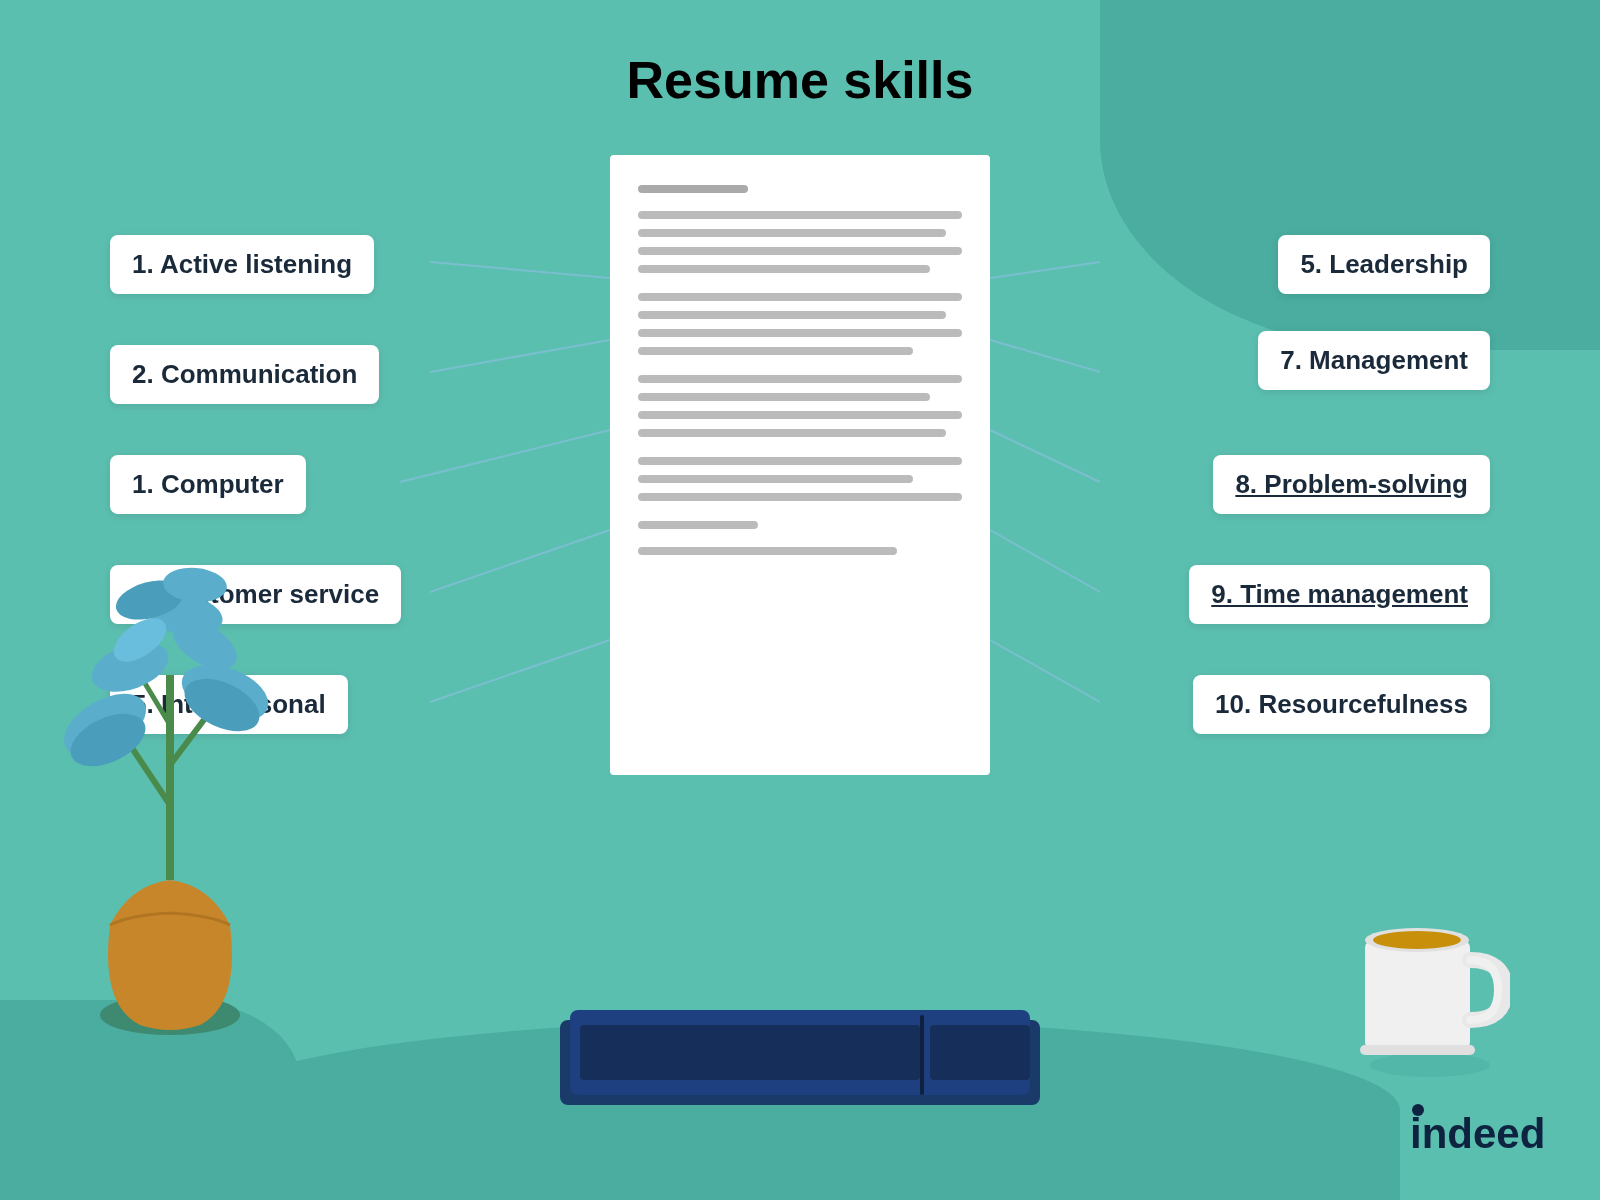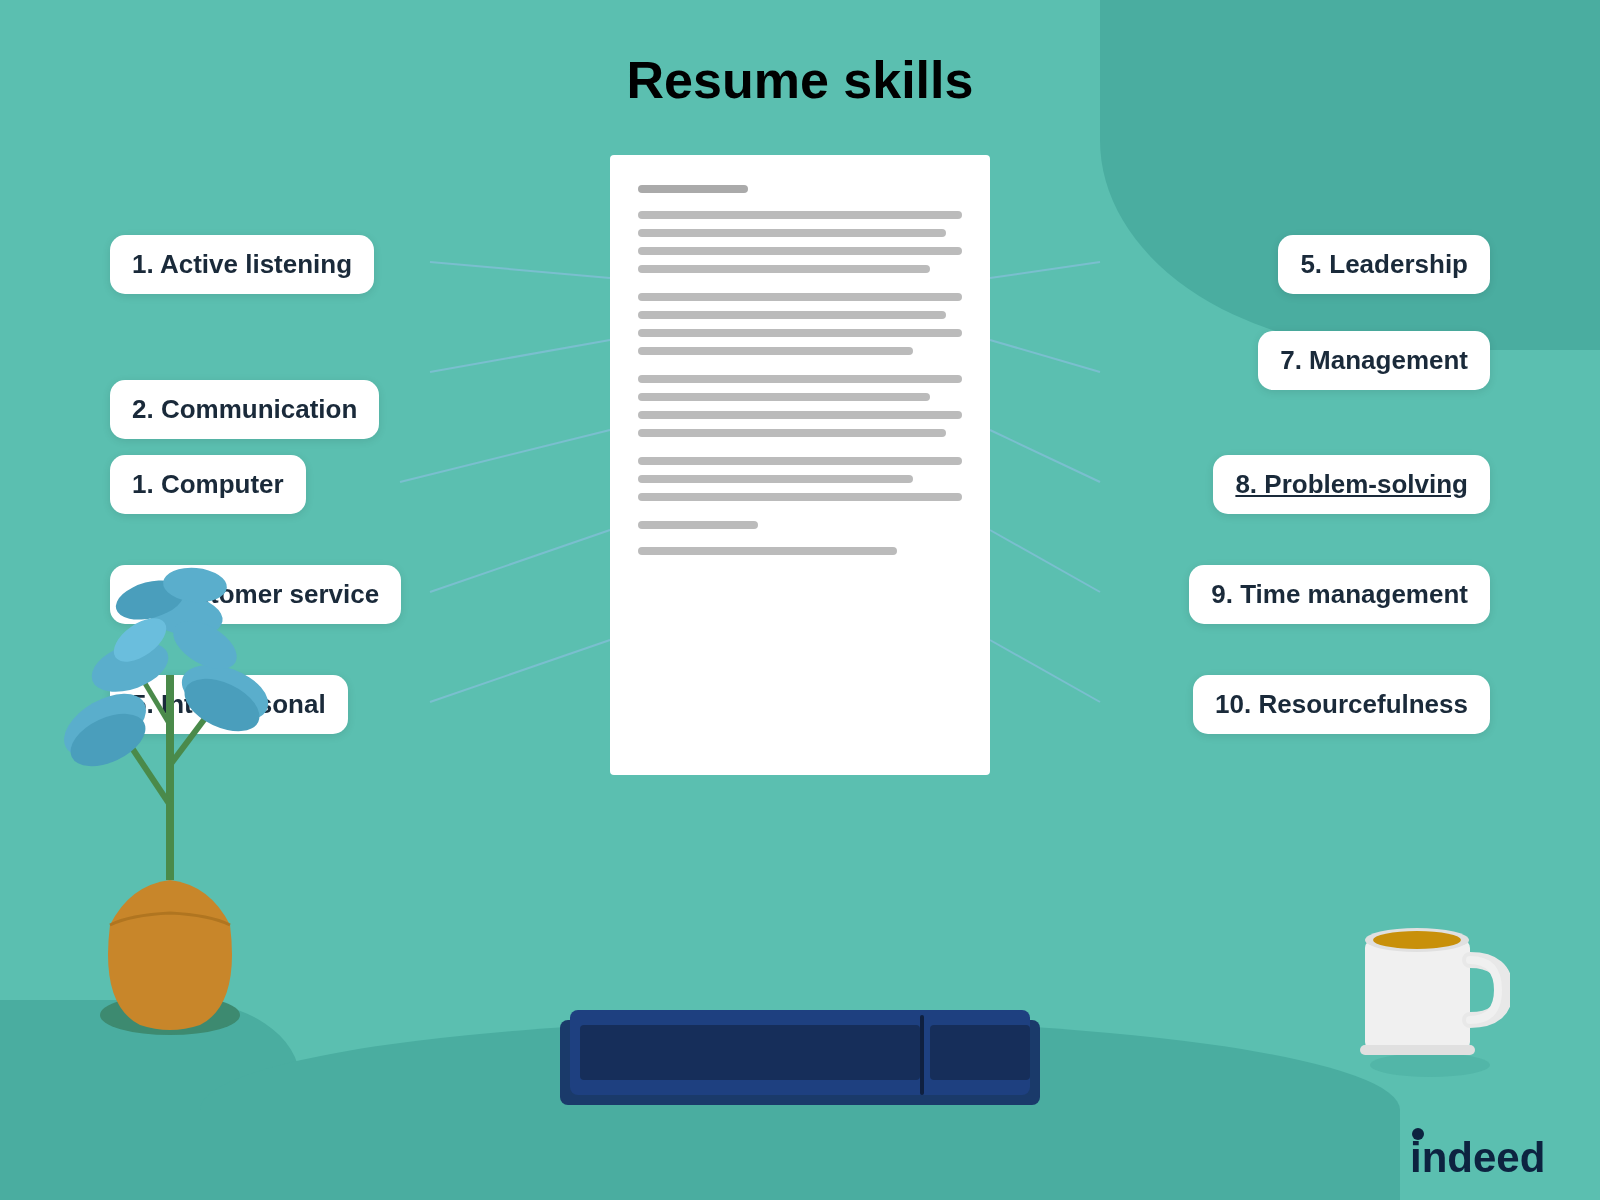--- a/index.html
+++ b/index.html
@@ -92,41 +92,41 @@
     .resume-line.w90 { width: 90%; }
     .resume-line.w85 { width: 85%; }
     .resume-line.w80 { width: 80%; }
     .resume-line.gap { margin-bottom: 20px; }
     .resume-line.short2 { width: 120px; margin-bottom: 18px; }
 
     
     .skill-label {
       position: absolute;
       background: white;
-      border-radius: 15px;
+      border-radius: 8px;
       padding: 14px 22px;
       font-size: 26px;
       font-weight: 600;
       color: #1a2a3a;
       white-space: nowrap;
       box-shadow: 0 2px 8px rgba(0,0,0,0.1);
     }
 
     
     .label-1 { top: 235px; left: 110px; }
-    .label-2 { top: 345px; left: 110px; margin-top: 35px; }
+    .label-2 { top: 345px; left: 110px; }
     .label-3 { top: 455px; left: 110px; }
     .label-4 { top: 565px; left: 110px; }
     .label-5 { top: 675px; left: 110px; }
 
     
     .label-6 { top: 235px; right: 110px; }
     .label-7 { top: 331px; right: 110px; }
     .label-8 { top: 455px; right: 110px; text-decoration: underline; }
-    .label-9 { top: 565px; right: 110px; }
+    .label-9 { top: 565px; right: 110px; text-decoration: underline; }
     .label-10 { top: 675px; right: 110px; text-align: right; }
 
     
     .lines-svg {
       position: absolute;
       top: 0;
       left: 0;
       width: 1600px;
       height: 1200px;
       pointer-events: none;
@@ -156,21 +156,21 @@
       bottom: 80px;
       left: 50%;
       transform: translateX(-50%);
       width: 480px;
       height: 120px;
     }
 
     
     .indeed-logo {
       position: absolute;
-      bottom: 24px;
+      bottom: 48px;
       right: 50px;
       font-size: 42px;
       font-weight: 700;
       color: #000000;
       display: flex;
       align-items: center;
       gap: 4px;
     }
   </style>
 </head>

